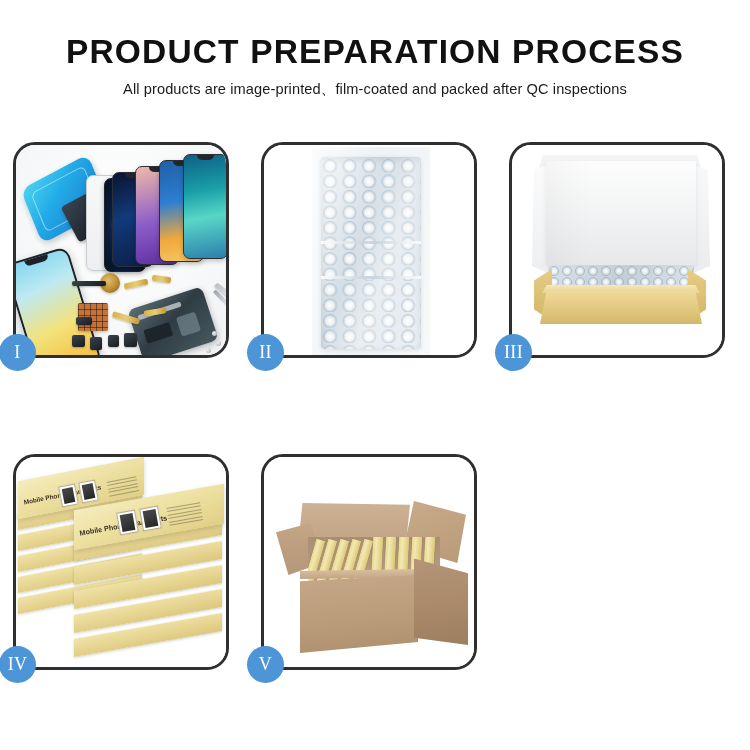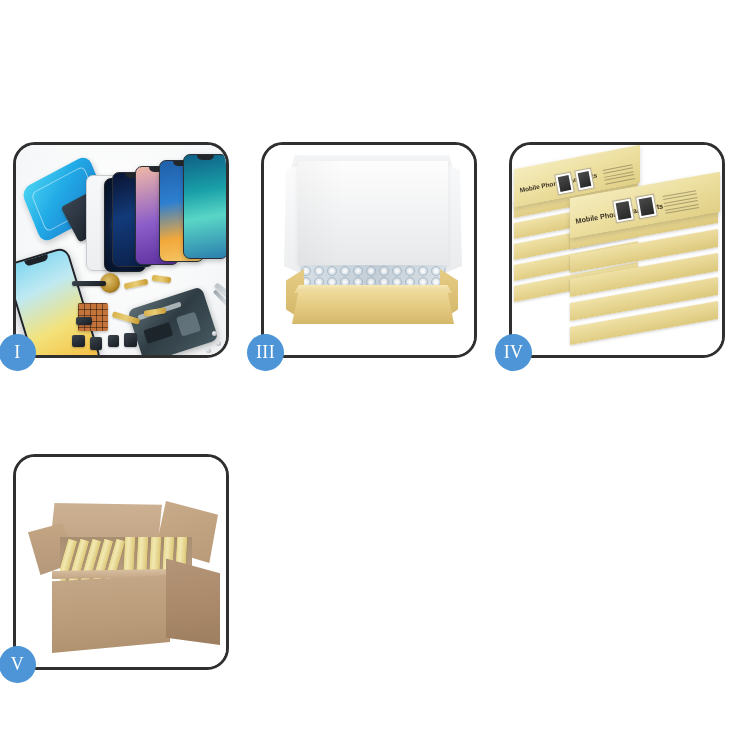--- a/index.html
+++ b/index.html
@@ -458,20 +458,22 @@
   }
   .c6-shadow {
     position: absolute; left: 22px; top: 22px; width: 172px; height: 28px;
     background: radial-gradient(ellipse at 60% 50%, rgba(225,232,238,.9) 0%, rgba(255,255,255,0) 70%);
   }
 </style>
 </head>
 <body>
 
 <div class="header">
+  <div class="title">PRODUCT PREPARATION PROCESS</div>
+  <div class="subtitle">All products are image-printed、film-coated and packed after QC inspections</div>
 </div>
 
 <div class="grid">
 
   <div class="panel">
     <div class="panel-inner p1">
       <div class="blue-film"></div>
       <div class="inner-panel-s"></div>
 
       <div class="phone-fan">
@@ -506,20 +508,29 @@
       <div class="tool-tweezer"></div>
       <div class="tool-tweezer2"></div>
       <div class="screw sc1"></div>
       <div class="screw sc2"></div>
       <div class="screw sc3"></div>
       <div class="screw sc4"></div>
     </div>
     <div class="badge">I</div>
   </div>
 
+  <div class="panel">
+    <div class="panel-inner p2">
+      <div class="wrap-sheet"></div>
+      <div class="bubbles"></div>
+      <div class="seam seam-a"></div>
+      <div class="seam seam-b"></div>
+    </div>
+    <div class="badge">II</div>
+  </div>
 
   <div class="panel">
     <div class="panel-inner p3">
       <div class="lid-back"></div>
       <div class="lid-left"></div>
       <div class="lid-right"></div>
       <div class="foam"></div>
       <div class="box3-bubbles"></div>
       <div class="box3-left"></div>
       <div class="box3-right"></div>

